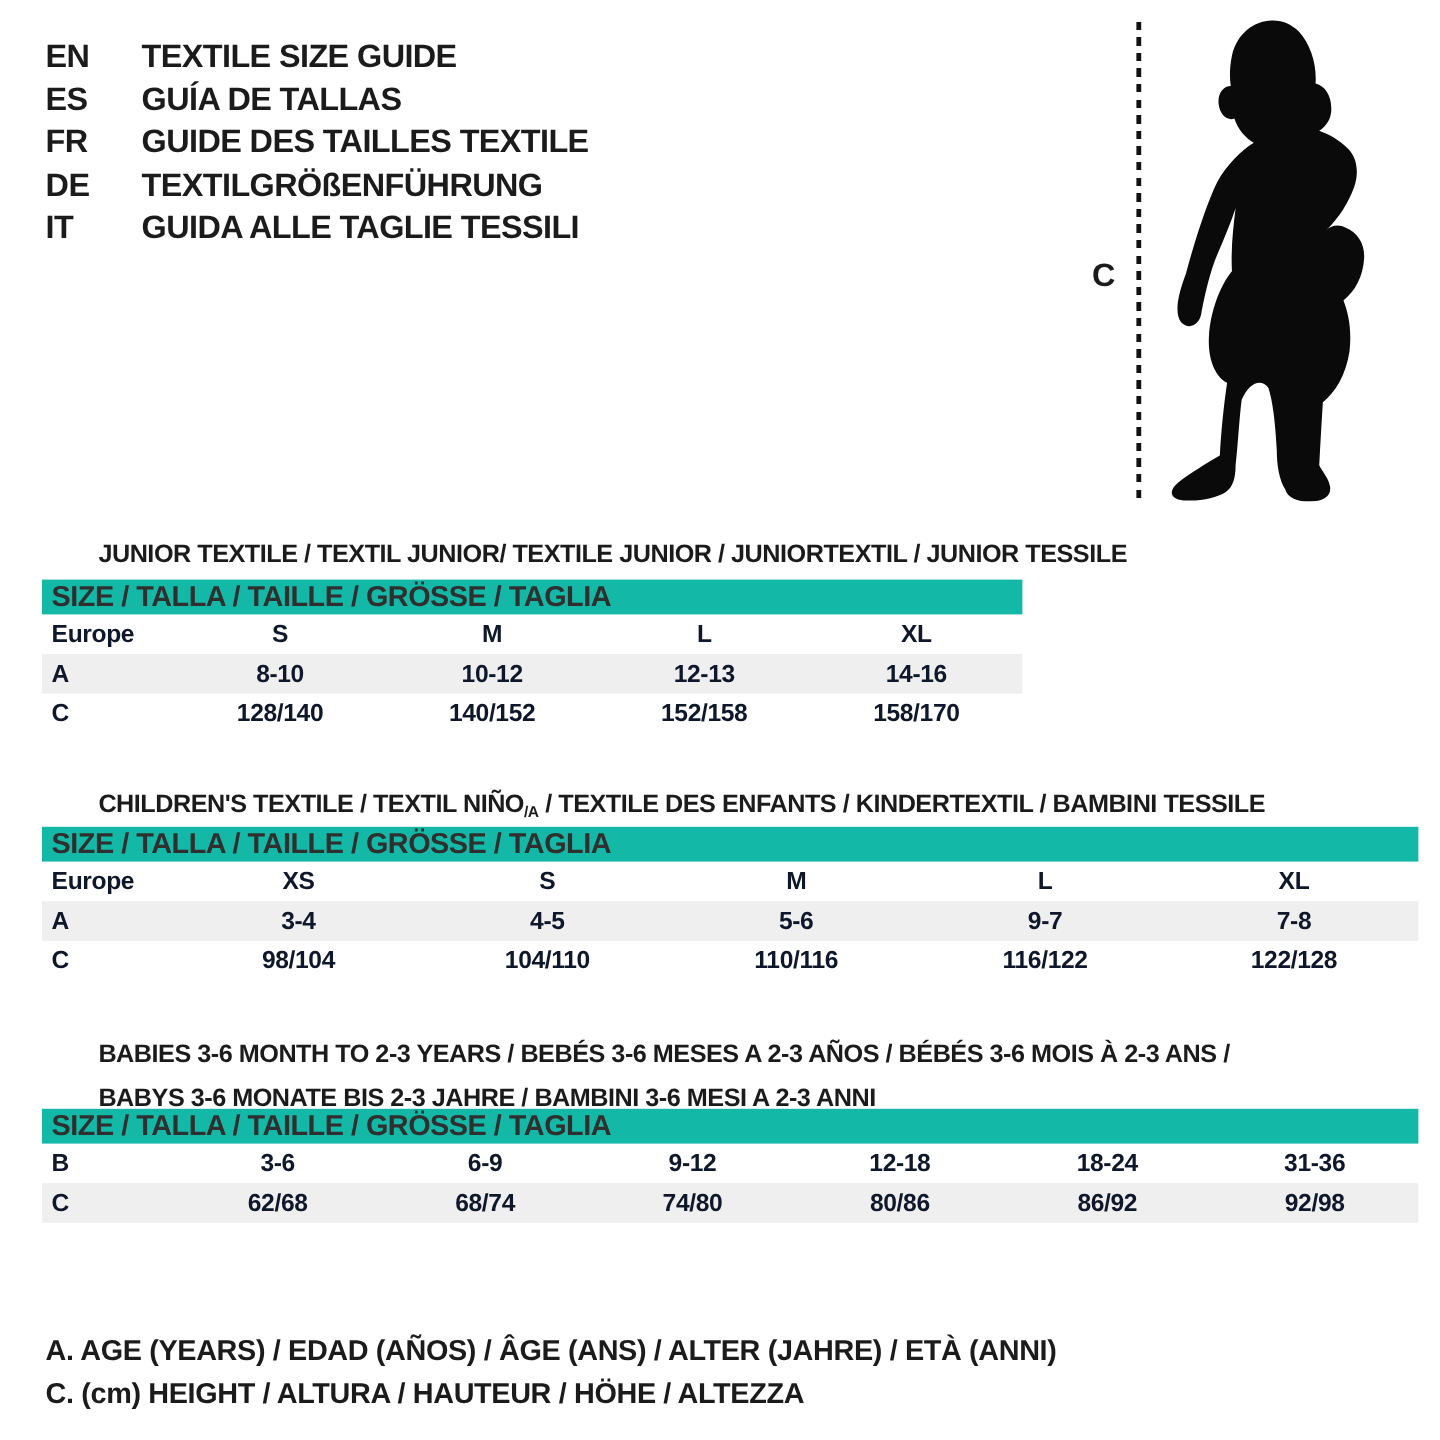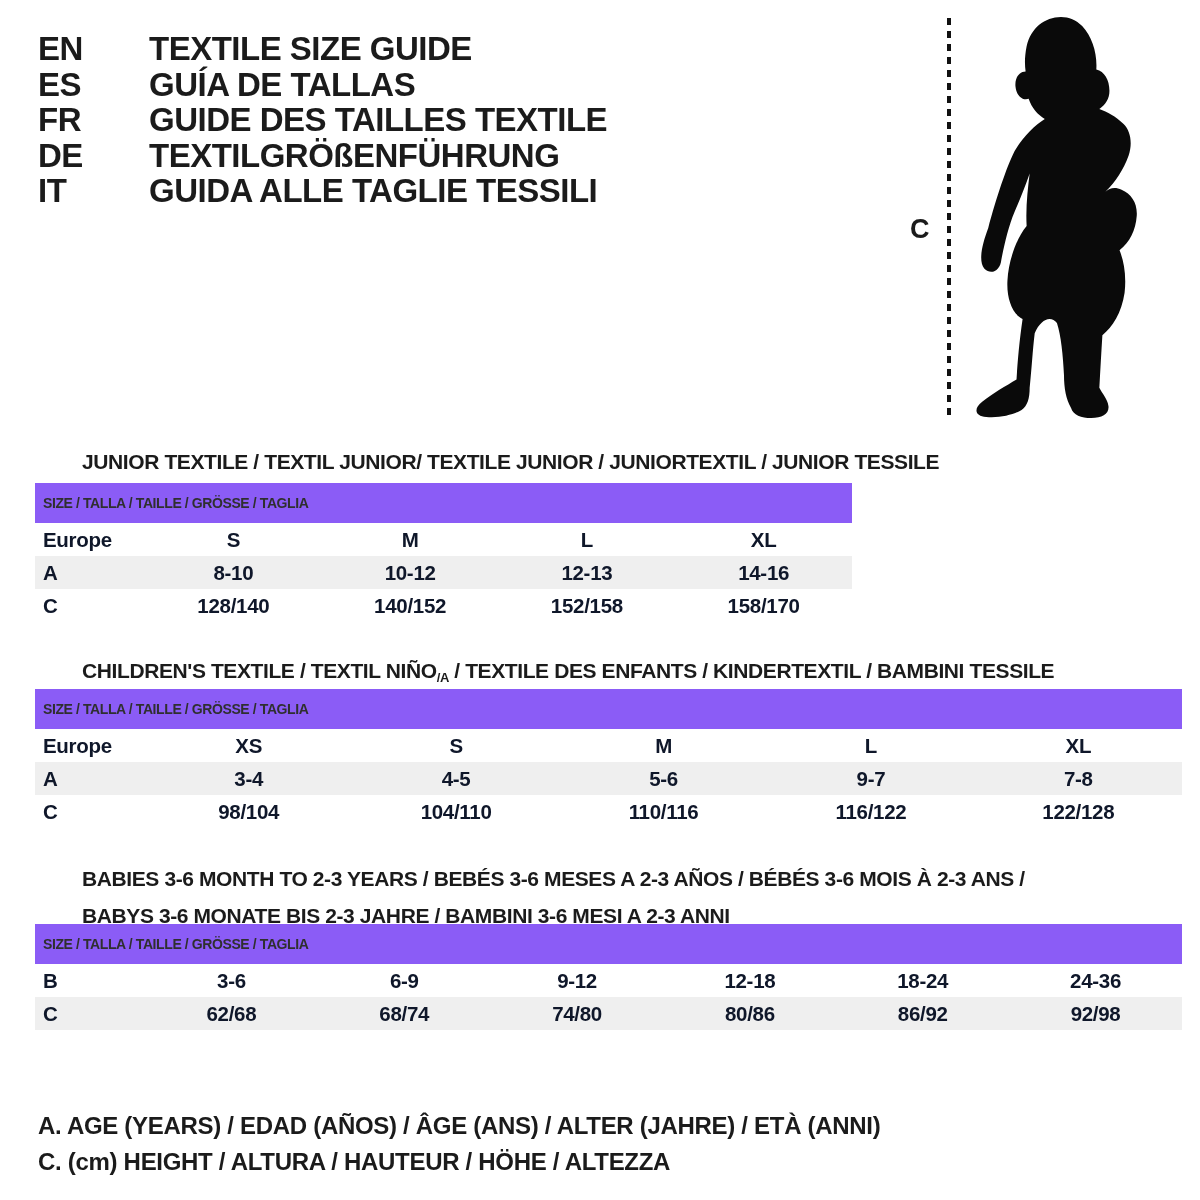--- a/index.html
+++ b/index.html
@@ -5,21 +5,21 @@
   html,body{margin:0;padding:0;}
   body{
     width:1200px;height:1200px;background:#ffffff;position:relative;
     font-family:"Liberation Sans", sans-serif;font-weight:700;color:#1b1b1b;
     -webkit-font-smoothing:antialiased;
   }
   .abs{position:absolute;}
 
   
   .langs{left:38px;top:30px;}
-  .lang-row{display:flex;height:35.5px;font-size:33px;letter-spacing:-0.5px;gap:31px;}
+  .lang-row{display:flex;height:35.5px;align-items:center;font-size:27px;letter-spacing:-0.5px;}
   .lang-row .code{width:80px;}
 
   
   .measure-line{
     left:947px;top:18px;width:4px;height:399px;
     background:repeating-linear-gradient(180deg,#111 0 7px,transparent 7px 13px);
   }
   .c-label{left:910px;top:214px;font-size:27px;}
   .toddler{left:966px;top:14px;width:196px;height:404px;}
 
@@ -29,22 +29,22 @@
   .h-children{left:38px;top:642px;}
   .h-babies{left:38px;top:843px;line-height:37px;}
   .heading .subscr{font-size:13px;vertical-align:-4px;letter-spacing:-0.4px;}
 
   
   .tbl{left:35px;}
   .t-junior{top:483px;width:817px;}
   .t-children{top:689px;width:1147px;}
   .t-babies{top:924px;width:1147px;}
   .band{
-    height:40px;background:#8b5cf6;display:flex;align-items:center;
-    padding-left:8px;font-size:14px;letter-spacing:-0.4px;color:#2f2f2f;box-sizing:border-box;
+    height:29px;background:#14b8a6;display:flex;align-items:center;
+    padding-left:8px;font-size:24px;letter-spacing:-0.4px;color:#2f2f2f;box-sizing:border-box;
   }
   .row{display:flex;height:33px;align-items:center;font-size:20.5px;color:#0f172a;letter-spacing:-0.3px;}
   .row.stripe{background:#efefef;}
   .row .lbl{width:110px;padding-left:8px;box-sizing:border-box;}
   .row .cell{flex:1;text-align:center;}
 
   
   .legend{left:38px;top:1108px;font-size:24px;line-height:35.5px;letter-spacing:-0.3px;}
 </style>
 </head>
@@ -184,21 +184,21 @@
   </h2>
   <div class="abs tbl t-babies">
     <div class="band">SIZE / TALLA / TAILLE / GRÖSSE / TAGLIA</div>
     <div class="row">
       <span class="lbl">B</span>
       <span class="cell">3-6</span>
       <span class="cell">6-9</span>
       <span class="cell">9-12</span>
       <span class="cell">12-18</span>
       <span class="cell">18-24</span>
-      <span class="cell">24-36</span>
+      <span class="cell">31-36</span>
     </div>
     <div class="row stripe">
       <span class="lbl">C</span>
       <span class="cell">62/68</span>
       <span class="cell">68/74</span>
       <span class="cell">74/80</span>
       <span class="cell">80/86</span>
       <span class="cell">86/92</span>
       <span class="cell">92/98</span>
     </div>

